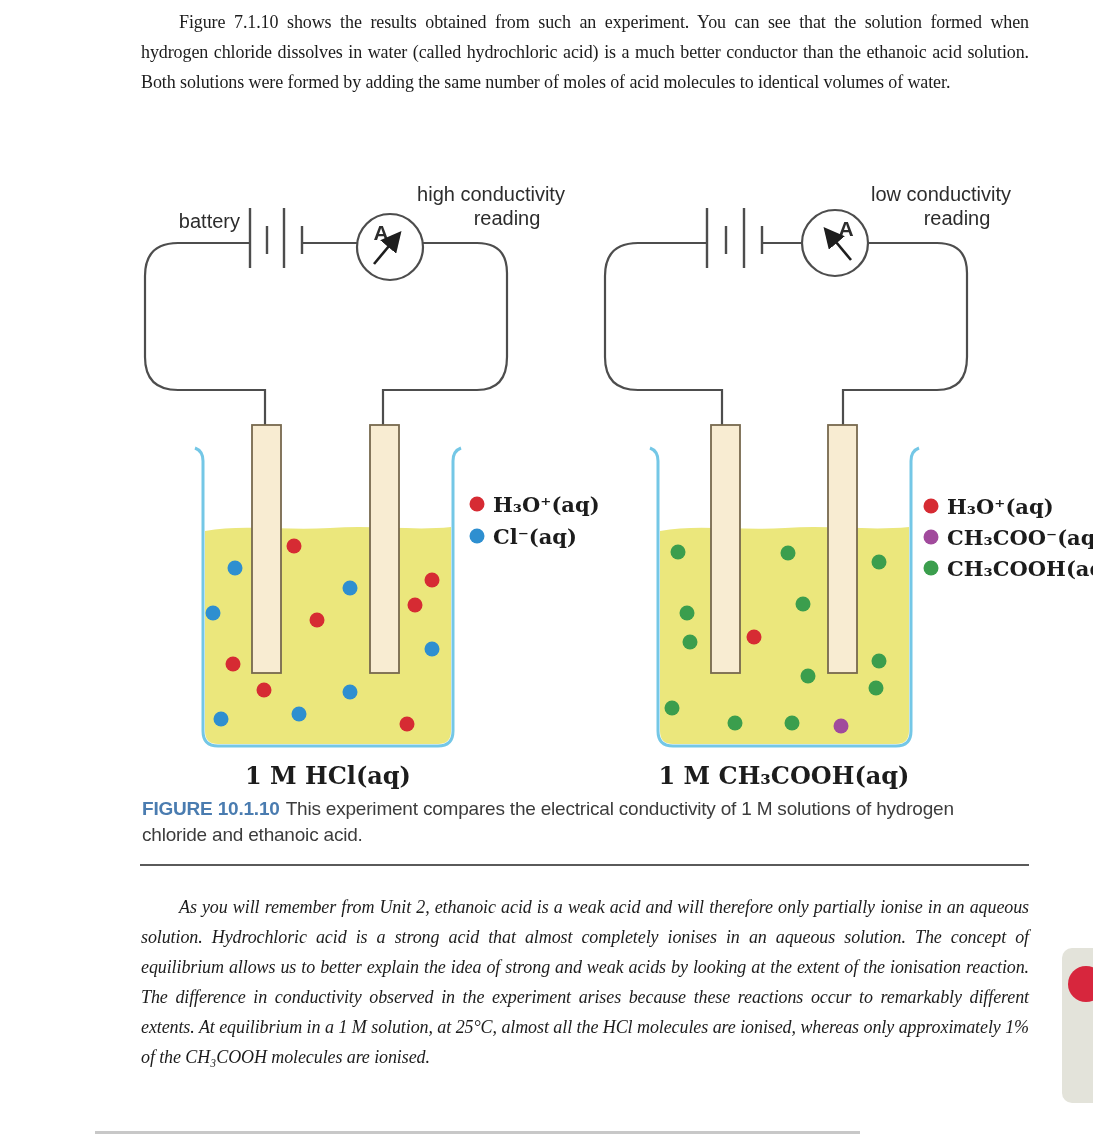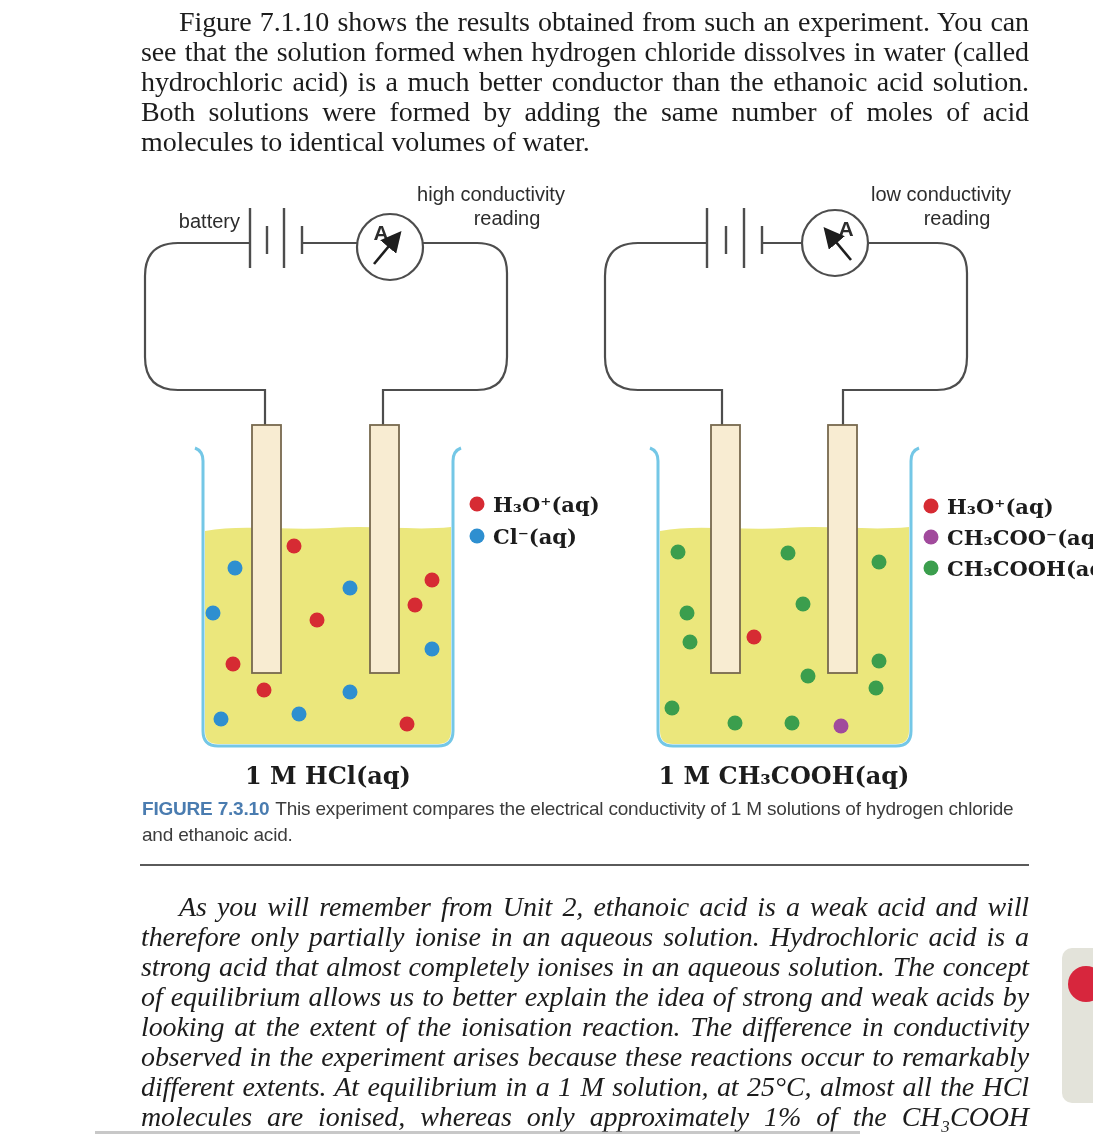--- a/index.html
+++ b/index.html
@@ -2,21 +2,21 @@
 <html><head>
 <meta charset="utf-8">
 <style>
   html,body{margin:0;padding:0;}
   body{
     width:1093px;height:1135px;position:relative;background:#ffffff;
     font-family:"Liberation Serif","DejaVu Serif",serif;overflow:hidden;
   }
   .body-text{
     position:absolute;left:141px;width:888px;
-    font-size:28px;line-height:30px;color:#1c1c1c;
+    font-size:18px;line-height:30px;color:#1c1c1c;
     text-align:justify;text-indent:38px;letter-spacing:-0.1px;
   }
   #para1{top:7px;}
   #para2{top:892px;font-style:italic;}
   .caption{
     position:absolute;left:142px;top:796px;width:880px;
     font-family:"Liberation Sans","DejaVu Sans",sans-serif;
     font-size:19px;line-height:26px;color:#3c3c3c;letter-spacing:-0.2px;
   }
   .caption .fig-label{color:#4a7cb0;font-weight:bold;margin-right:6px;}
@@ -186,21 +186,21 @@
       <text class="formula-label" x="947" y="514">H₃O⁺(aq)</text>
       <circle cx="931" cy="537" r="7.5" fill="#a14a9c"></circle>
       <text class="formula-label" x="947" y="545">CH₃COO⁻(aq)</text>
       <circle cx="931" cy="568" r="7.5" fill="#3b9e4d"></circle>
       <text class="formula-label" x="947" y="576">CH₃COOH(aq)</text>
     </g>
   </g>
 </svg>
 
 <div class="caption">
-  <span class="fig-label">FIGURE 7.3.10</span><span>This experiment compares the electrical conductivity of 1 M solutions of hydrogen chloride and ethanoic acid.</span>
+  <span class="fig-label">FIGURE 10.1.10</span><span>This experiment compares the electrical conductivity of 1 M solutions of hydrogen chloride and ethanoic acid.</span>
 </div>
 
 <div class="rule"></div>
 
 <div id="para2" class="body-text">As you will remember from Unit 2, ethanoic acid is a weak acid and will therefore only partially ionise in an aqueous solution. Hydrochloric acid is a strong acid that almost completely ionises in an aqueous solution. The concept of equilibrium allows us to better explain the idea of strong and weak acids by looking at the extent of the ionisation reaction. The difference in conductivity observed in the experiment arises because these reactions occur to remarkably different extents. At equilibrium in a 1 M solution, at 25°C, almost all the HCl molecules are ionised, whereas only approximately 1% of the CH₃COOH molecules are ionised.</div>
 
 <div class="side-panel">
   <div class="red-dot"></div>
 </div>
 

